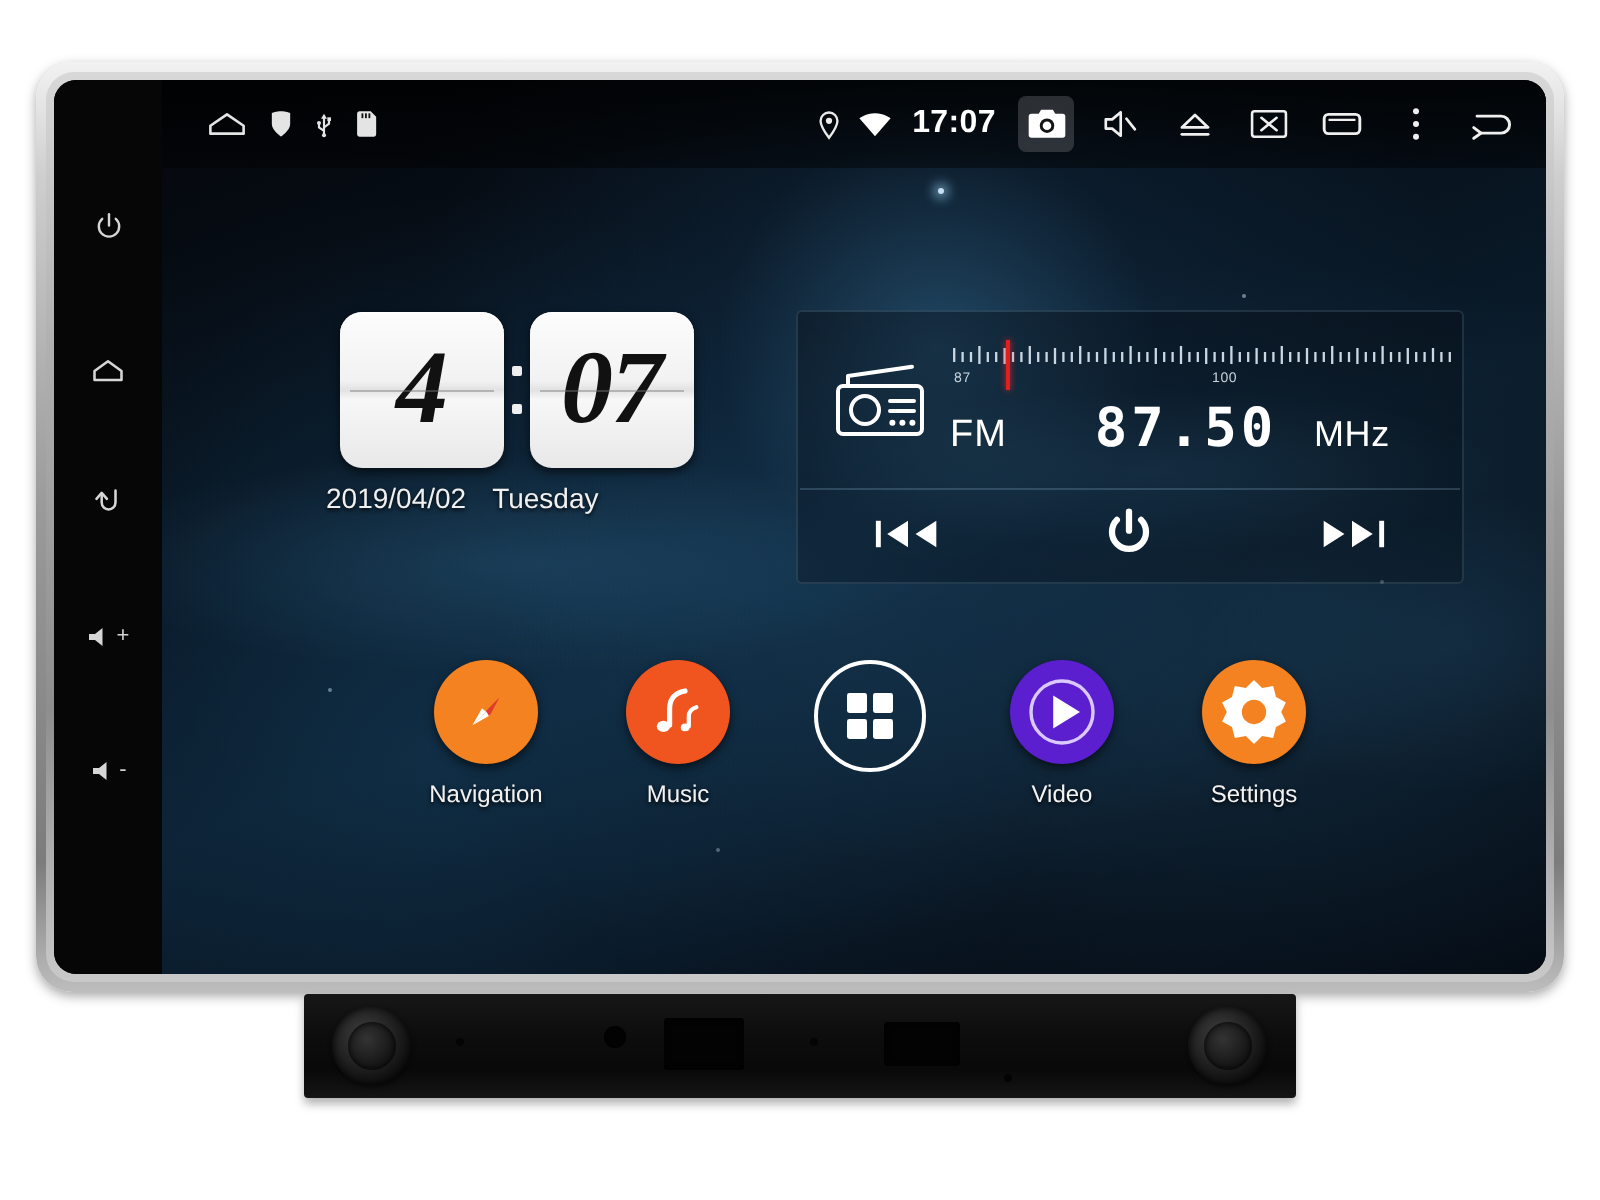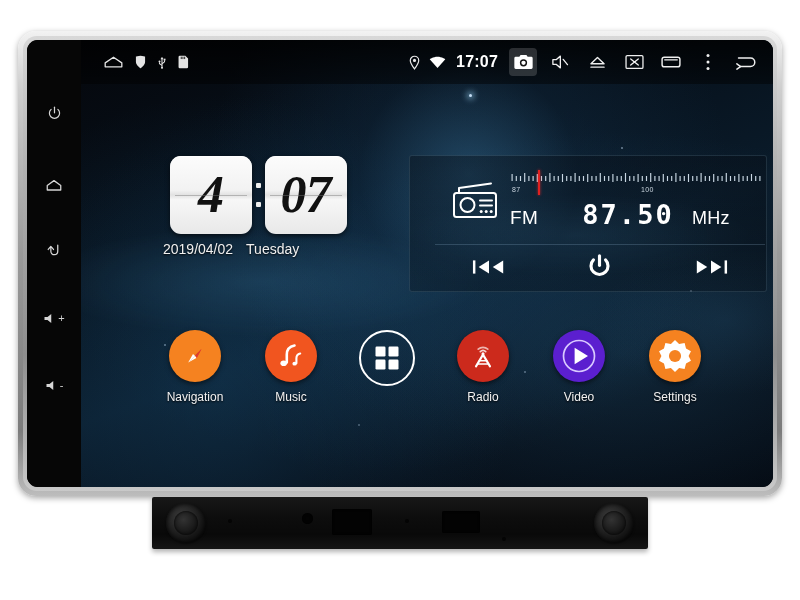--- a/index.html
+++ b/index.html
@@ -225,29 +225,28 @@
     align-items: baseline;
     gap: 13px;
     font-size: 14px;
     color: #f0f0f0;
     text-shadow: 0 1px 2px rgba(0,0,0,0.9);
   }
 
   
   #radio-widget {
     position: absolute;
-    left: 328px;
+    left: 317px;
     top: 115px;
     width: 332px;
     height: 135px;
     z-index: 3;
     background: linear-gradient(180deg, rgba(8,14,22,0.42), rgba(5,10,16,0.30));
     border: 1px solid rgba(150,190,220,0.16);
     border-radius: 3px;
-    padding-left: 24px;
   }
   #radio-top {
     display: flex;
     align-items: center;
     height: 88px;
     padding: 0 4px 0 12px;
     box-sizing: border-box;
   }
   #radio-glyph {
     width: 60px;
@@ -772,33 +771,20 @@
               <svg width="26" height="26" viewBox="0 0 26 26" fill="#ffffff">
                 <rect x="1.5" y="1.5" width="10" height="10" rx="1.2"></rect>
                 <rect x="14.5" y="1.5" width="10" height="10" rx="1.2"></rect>
                 <rect x="1.5" y="14.5" width="10" height="10" rx="1.2"></rect>
                 <rect x="14.5" y="14.5" width="10" height="10" rx="1.2"></rect>
               </svg>
             </div>
             <span class="dock-label"></span>
           </div>
 
-          <div class="dock-item">
-            <div class="dock-circle" style="background:#cc2a1c">
-              <svg width="32" height="32" viewBox="0 0 32 32" fill="none" stroke="#ffffff" stroke-width="1.7" stroke-linecap="round">
-                <path d="M11.2 9.2 A7 7 0 0 1 20.8 9.2" opacity="0.65"></path>
-                <path d="M13.3 11.6 A4 4 0 0 1 18.7 11.6" opacity="0.8"></path>
-                <circle cx="16" cy="13.8" r="1.5" fill="#ffffff" stroke="none"></circle>
-                <path d="M16 14.6 L9 26.4 M16 14.6 L23 26.4" stroke-width="2.1"></path>
-                <path d="M12.3 20.8 L19.7 20.8" stroke-width="1.6"></path>
-                <path d="M10.6 24 L21.4 24" stroke-width="1.6"></path>
-              </svg>
-            </div>
-            <span class="dock-label">Radio</span>
-          </div>
 
           <div class="dock-item">
             <div class="dock-circle" style="background:#5b1fcf">
               <svg width="40" height="40" viewBox="0 0 40 40" fill="none">
                 <circle cx="20" cy="20" r="15.5" stroke="#d9c9ff" stroke-width="1.7"></circle>
                 <path d="M15.6 11.8 L29 20 L15.6 28.2 Z" fill="#ffffff"></path>
               </svg>
             </div>
             <span class="dock-label">Video</span>
           </div>

